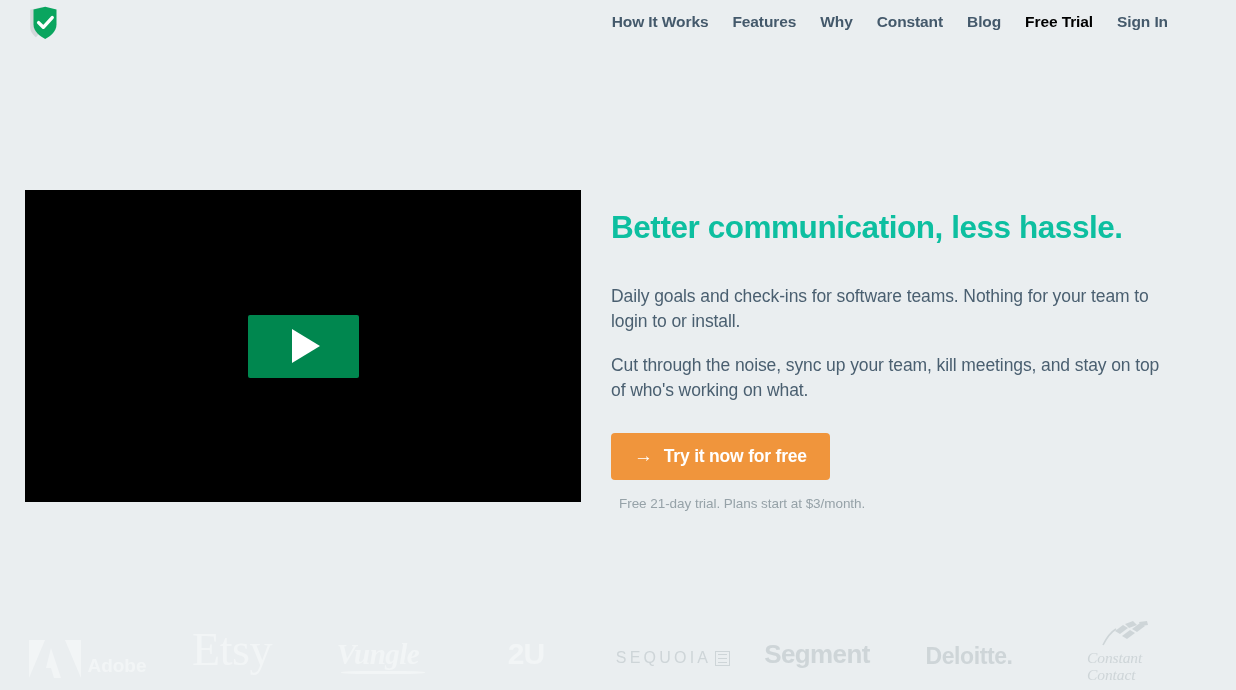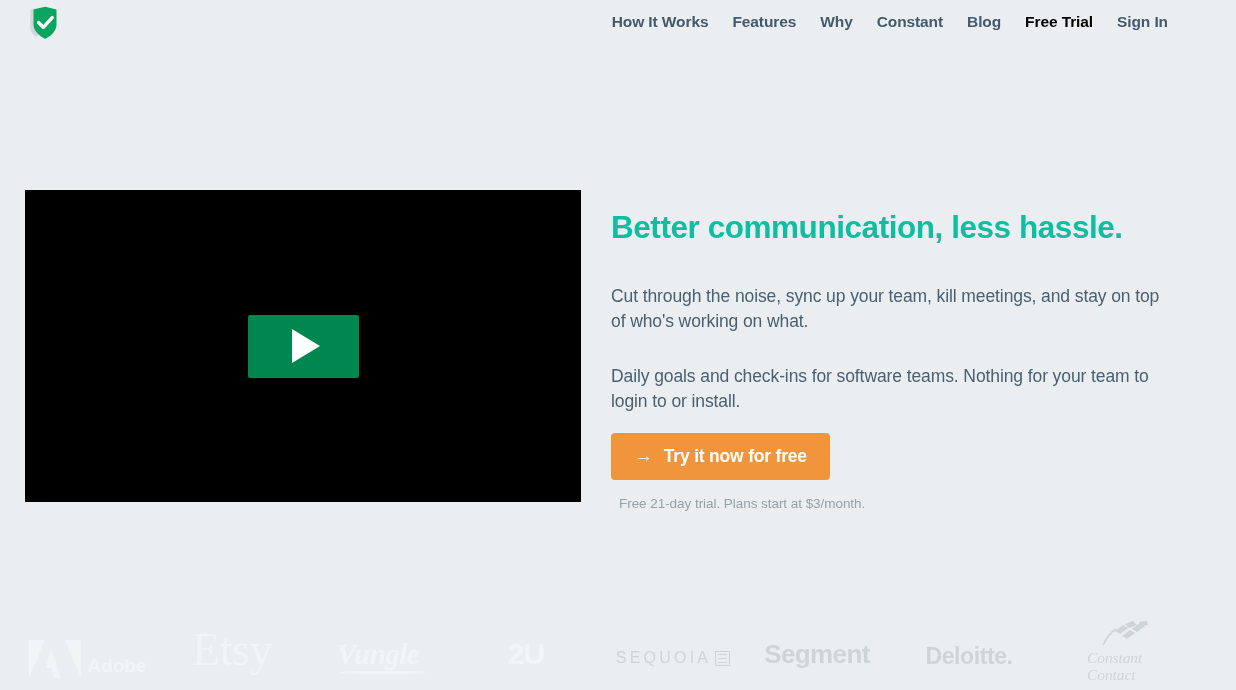--- a/index.html
+++ b/index.html
@@ -312,22 +312,22 @@
   <div class="hero">
 
     <div class="video-frame">
       <button class="play-button">
         <span class="play-tri"></span>
       </button>
     </div>
 
     <div class="hero-copy">
       <h1 class="headline">Better communication, less hassle.</h1>
+      <p class="para">Daily goals and check-ins for software teams. Nothing for your team to login to or install.</p>
       <p class="para second">Cut through the noise, sync up your team, kill meetings, and stay on top of who's working on what.</p>
-      <p class="para">Daily goals and check-ins for software teams. Nothing for your team to login to or install.</p>
 
       <button class="cta-button">
         <span class="cta-arrow">→</span>
         <span>Try it now for free</span>
       </button>
 
       <div class="fineprint">Free 21-day trial. Plans start at $3/month.</div>
     </div>
   </div>
 

